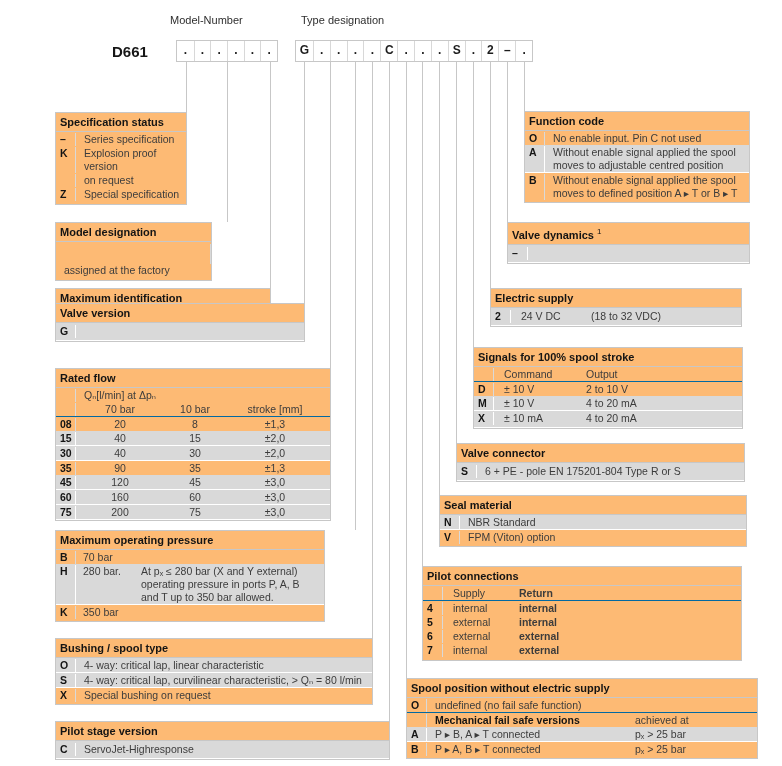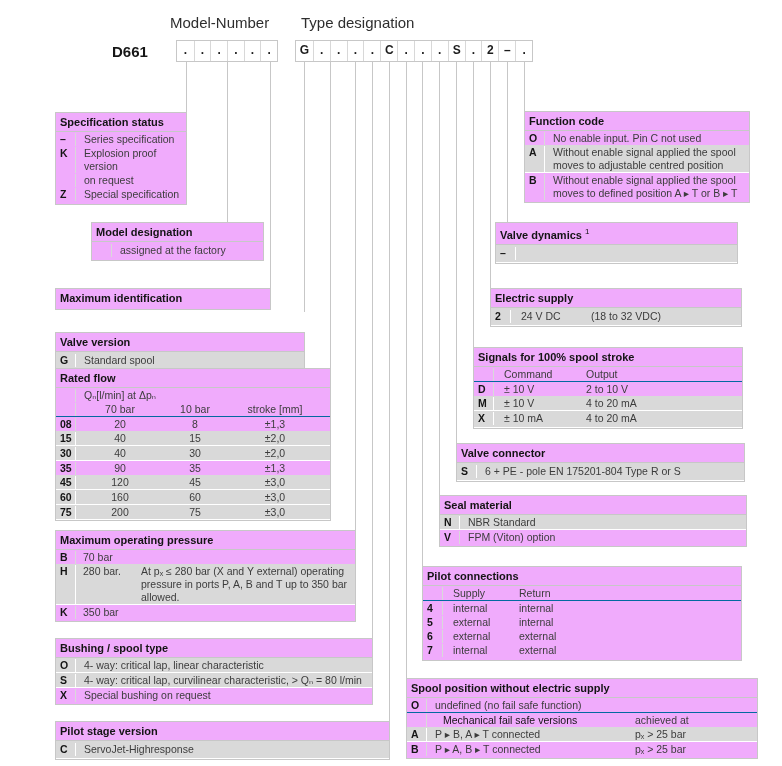--- a/index.html
+++ b/index.html
@@ -1,25 +1,25 @@
 <!DOCTYPE html>
 <html><head>
 <meta charset="utf-8">
 <style>
   html,body{margin:0;padding:0;background:#fff;}
   .canvas{position:relative;width:782px;height:766px;background:#fff;overflow:hidden;
     font-family:"Liberation Sans","DejaVu Sans",sans-serif;color:#3c3c3c;}
-  .toplabel{position:absolute;font-size:15px;color:#2e2e2e;}
+  .toplabel{position:absolute;font-size:11px;color:#2e2e2e;}
   .prefix{position:absolute;font-weight:bold;font-size:15px;color:#161616;}
   .cellrow{position:absolute;display:flex;border:1px solid #c7c7c7;background:#fff;box-sizing:border-box;height:22px;}
   .cell{width:17px;box-sizing:border-box;text-align:center;font-weight:bold;font-size:12px;color:#1c1c1c;
     border-left:1px solid #d8d8d8;line-height:19px;}
   .cell:first-child{border-left:none;}
   .vline{position:absolute;width:1px;background:#c7c7c7;}
-  .box{position:absolute;border:1px solid #c7c7c7;background:#f0abfc;box-sizing:border-box;}
+  .box{position:absolute;border:1px solid #c7c7c7;background:#fdba74;box-sizing:border-box;}
   .box-title{font-weight:bold;font-size:11px;color:#141414;padding:3px 2px 3px 4px;border-bottom:1px solid #c7c7c7;line-height:12px;}
   .box-title.noline{border-bottom:none;}
   .box-title sup{font-size:8px;font-weight:normal;}
   .row{display:flex;font-size:10.5px;line-height:13px;align-items:stretch;padding:1px 0 0 0;}
   .row .code{flex:0 0 20px;font-weight:bold;color:#141414;padding-left:4px;box-sizing:border-box;
     border-right:1px solid #d9d9d9;}
   .row .txt{flex:1;padding-left:8px;padding-right:5px;}
   .row.shaded{background:#d9d9d9;border-bottom:1px solid #fff;}
   .row.shaded .code{border-right-color:#fff;}
   .row.hdrline{border-bottom:1px solid #0369a1;}
@@ -32,26 +32,26 @@
   .mp-val{flex:0 0 58px;padding-left:7px;}
   .mp-note{flex:1;padding-right:6px;}
   
   .es-val{flex:0 0 70px;padding-left:10px;}
   .es-note{flex:1;}
   
   .sg-c1{flex:0 0 82px;padding-left:10px;}
   .sg-c2{flex:1;}
   
   .pc-c1{flex:0 0 66px;padding-left:10px;}
-  .pc-c2{flex:1;}
+  .pc-c2{flex:1;font-weight:bold;}
   
   .sp-txt{flex:1;padding-left:8px;white-space:nowrap;}
   .sp-ach{flex:0 0 122px;}
   .sp-code{flex:0 0 22px;}
-  .mechb{font-weight:normal;color:#141414;margin-left:8px;}
+  .mechb{font-weight:bold;color:#141414;}
 </style>
 </head>
 <body>
 
 <div class="canvas">
 
   <div class="toplabel" style="left:170px;top:14px;">Model-Number</div>
   <div class="toplabel" style="left:301px;top:14px;">Type designation</div>
   <div class="prefix" style="left:112px;top:43px;width:58px;text-align:left;">D661</div>
 
@@ -111,37 +111,36 @@
     <div class="row">
       <span class="code"></span>
       <span class="txt">on request</span>
     </div>
     <div class="row" style="padding-bottom:3px;">
       <span class="code">Z</span>
       <span class="txt">Special specification</span>
     </div>
   </div>
 
-  <div class="box" style="left:55px;top:222px;width:173px;margin-left:36px;">
+  <div class="box" style="left:55px;top:222px;width:157px;">
     <div class="box-title">Model designation</div>
-    <div class="row" style="padding:2px 0 3px 0;">
+    <div class="row" style="padding:2px 0 3px 0;flex-direction:column;">
       <span class="code"></span>
       <span class="txt">assigned at the factory</span>
     </div>
   </div>
 
   <div class="box" style="left:55px;top:288px;width:216px;height:22px;">
     <div class="box-title noline">Maximum identification</div>
   </div>
 
-  <div class="box" style="left:55px;top:332px;width:250px;">
+  <div class="box" style="left:55px;top:303px;width:250px;">
     <div class="box-title">Valve version</div>
     <div class="row shaded" style="padding:2px 0 2px 0;">
       <span class="code">G</span>
-      <span class="txt">Standard spool</span>
     </div>
   </div>
 
   <div class="box" style="left:55px;top:368px;width:276px;">
     <div class="box-title">Rated flow</div>
     <div class="row">
       <span class="code"></span>
       <span class="txt">Qₙ[l/min] at Δpₙ</span>
     </div>
     <div class="row hdrline">
@@ -187,21 +186,21 @@
       <span class="rf-c3">±3,0</span>
     </div>
     <div class="row shaded">
       <span class="code">75</span>
       <span class="rf-c1">200</span>
       <span class="rf-c2">75</span>
       <span class="rf-c3">±3,0</span>
     </div>
   </div>
 
-  <div class="box" style="left:55px;top:530px;width:301px;">
+  <div class="box" style="left:55px;top:530px;width:270px;">
     <div class="box-title">Maximum operating pressure</div>
     <div class="row">
       <span class="code">B</span>
       <span class="mp-val">70 bar</span>
       <span class="mp-note"></span>
     </div>
     <div class="row shaded">
       <span class="code">H</span>
       <span class="mp-val">280 bar.</span>
       <span class="mp-note">At pₓ ≤ 280 bar (X and Y external) operating pressure in ports P, A, B and T up to 350 bar allowed.</span>
@@ -246,21 +245,21 @@
     <div class="row shaded">
       <span class="code">A</span>
       <span class="txt">Without enable signal applied the spool moves to adjustable centred position</span>
     </div>
     <div class="row" style="padding-bottom:2px;">
       <span class="code">B</span>
       <span class="txt">Without enable signal applied the spool moves to defined position A ▸ T or B ▸ T</span>
     </div>
   </div>
 
-  <div class="box" style="left:495px;top:222px;width:243px;">
+  <div class="box" style="left:507px;top:222px;width:243px;">
     <div class="box-title"><span>Valve dynamics</span> <sup>1</sup></div>
     <div class="row shaded" style="padding:2px 0 2px 0;">
       <span class="code">–</span>
     </div>
   </div>
 
   <div class="box" style="left:490px;top:288px;width:252px;">
     <div class="box-title">Electric supply</div>
     <div class="row shaded" style="padding:2px 0 2px 0;">
       <span class="code">2</span>

